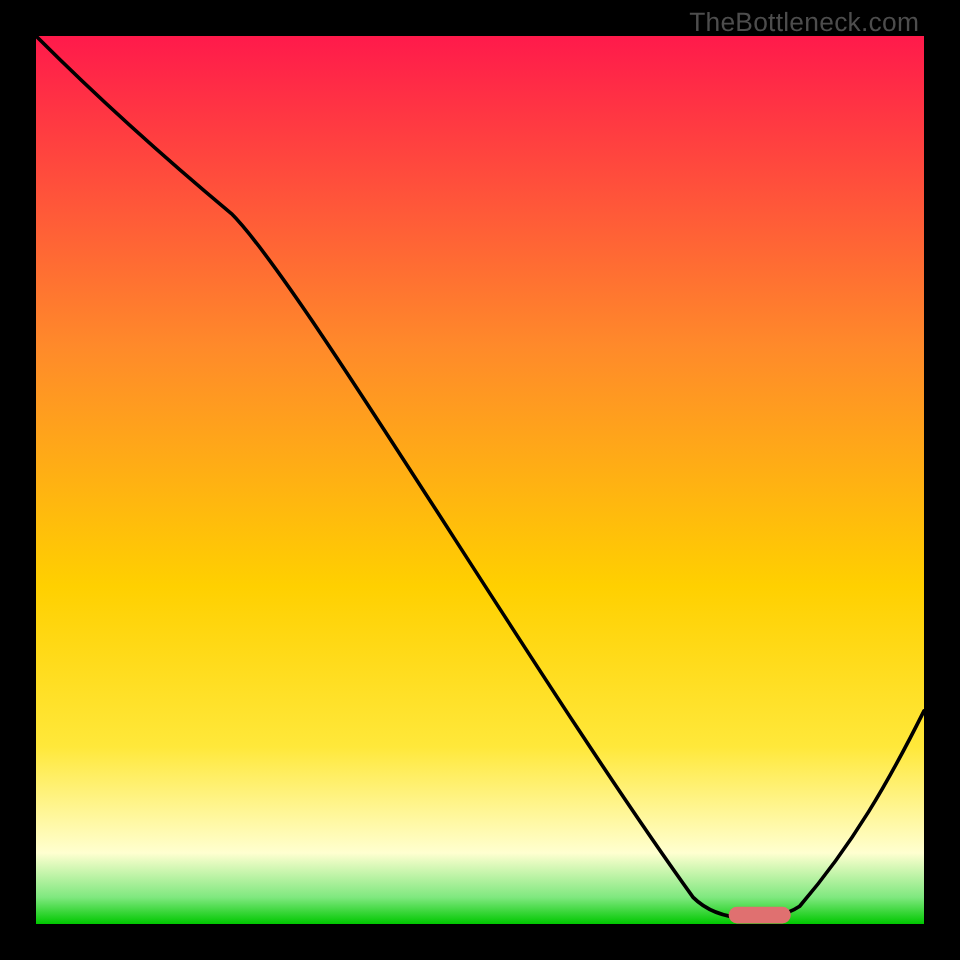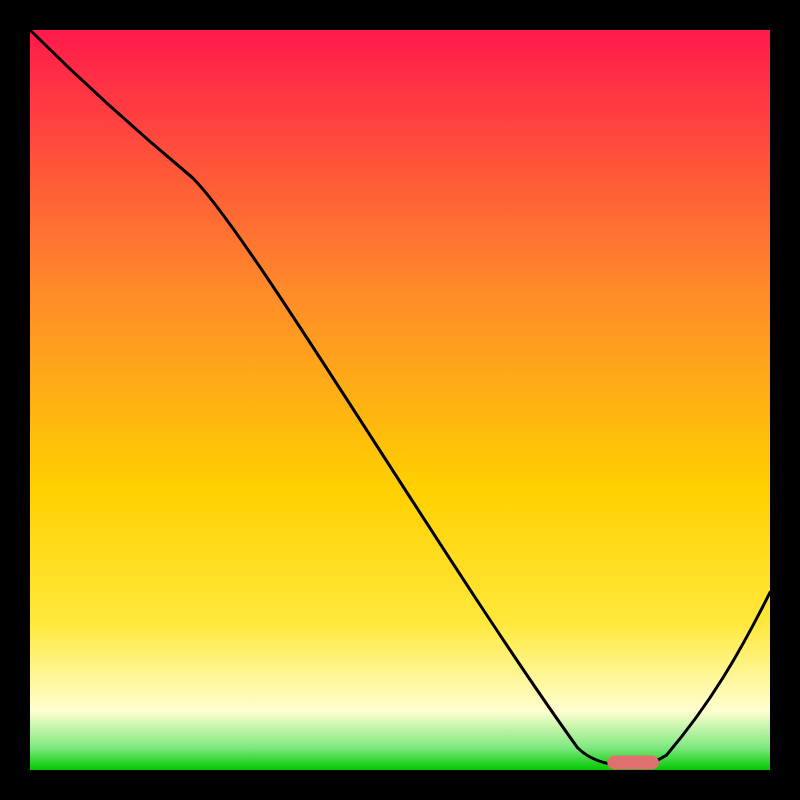--- a/index.html
+++ b/index.html
@@ -49,20 +49,21 @@
     font-size: 22px;
     font-weight: 400;
     letter-spacing: 0.2px;
   }
 </style>
 </head>
 <body>
 
 <div class="frame">
 
+  <div class="attribution">TheBottleneck.com</div>
 
   <div class="plot">
 
     <svg class="gradient" viewBox="0 0 740 740" preserveAspectRatio="none">
       <defs>
         <linearGradient id="bg" x1="0" y1="0" x2="0" y2="1">
           <stop id="g-top" offset="0%" stop-color="#ff1a4b"></stop>
           <stop id="g-mid1" offset="35%" stop-color="#ff8a2a"></stop>
           <stop id="g-mid2" offset="62%" stop-color="#ffd000"></stop>
           <stop id="g-mid3" offset="80%" stop-color="#ffe83a"></stop>

